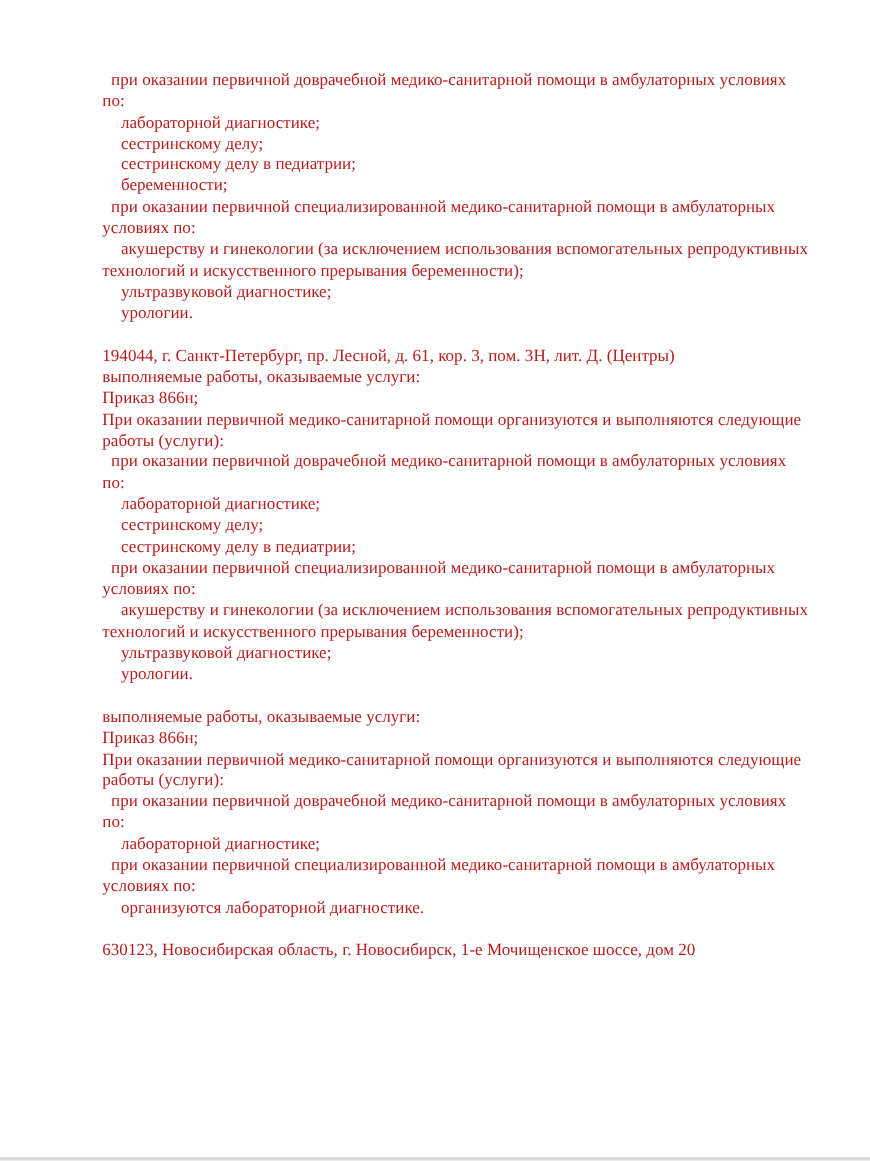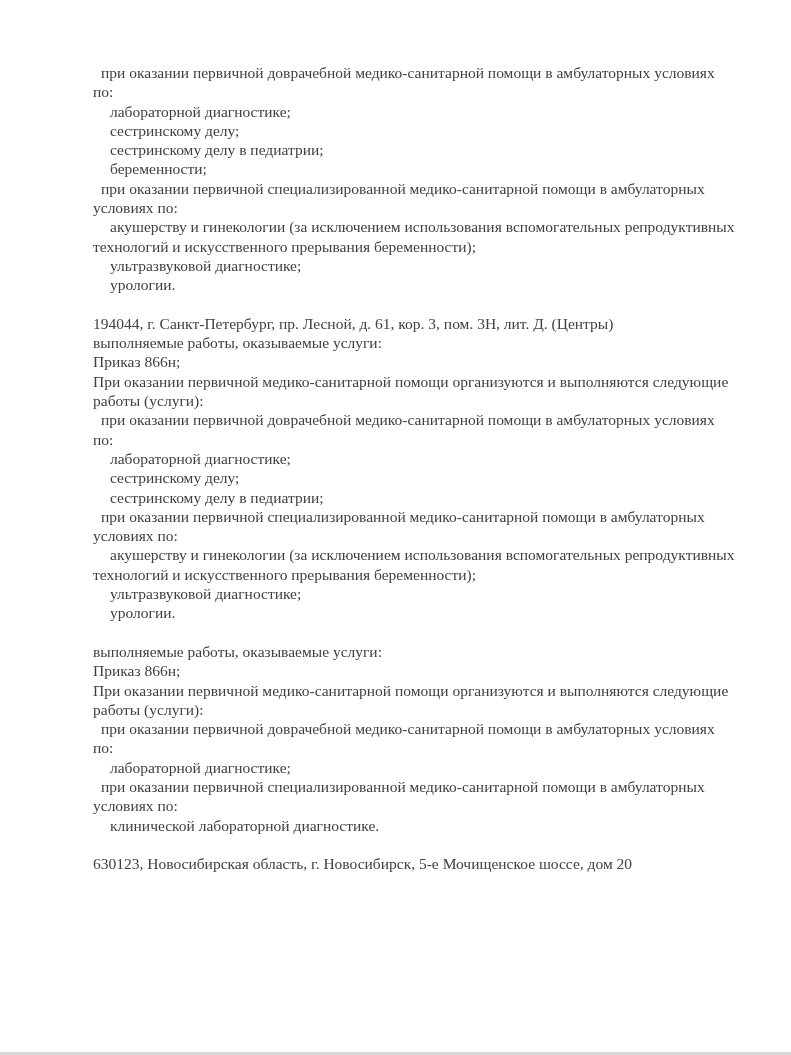--- a/index.html
+++ b/index.html
@@ -12,21 +12,21 @@
     background: #ffffff;
     position: relative;
     overflow: hidden;
     font-family: "Liberation Serif", "DejaVu Serif", serif;
   }
   .doc-text {
     position: absolute;
     left: 93px;
     top: 63px;
     width: 665px;
-    color: #404040;
+    color: #b91c1c;
     font-size: 15.5px;
     line-height: 19.3px;
   }
   .line {
     min-height: 19.3px;
     white-space: nowrap;
   }
   .indent-0 { padding-left: 0; }
   .indent-1 { padding-left: 8px; }
   .indent-2 { padding-left: 17px; }
@@ -75,18 +75,18 @@
     <div class="line indent-0"></div>
     <div class="line indent-0">выполняемые работы, оказываемые услуги:</div>
     <div class="line indent-0">Приказ 866н;</div>
     <div class="line indent-0">При оказании первичной медико-санитарной помощи организуются и выполняются следующие</div>
     <div class="line indent-0">работы (услуги):</div>
     <div class="line indent-1">при оказании первичной доврачебной медико-санитарной помощи в амбулаторных условиях</div>
     <div class="line indent-0">по:</div>
     <div class="line indent-2">лабораторной диагностике;</div>
     <div class="line indent-1">при оказании первичной специализированной медико-санитарной помощи в амбулаторных</div>
     <div class="line indent-0">условиях по:</div>
-    <div class="line indent-2">клинической лабораторной диагностике.</div>
+    <div class="line indent-2">организуются лабораторной диагностике.</div>
     <div class="line indent-0"></div>
-    <div class="line indent-0">630123, Новосибирская область, г. Новосибирск, 5-е Мочищенское шоссе, дом 20</div>
+    <div class="line indent-0">630123, Новосибирская область, г. Новосибирск, 1-е Мочищенское шоссе, дом 20</div>
   </div>
 
 <div class="bottom-divider"></div>
 
 </body></html>

